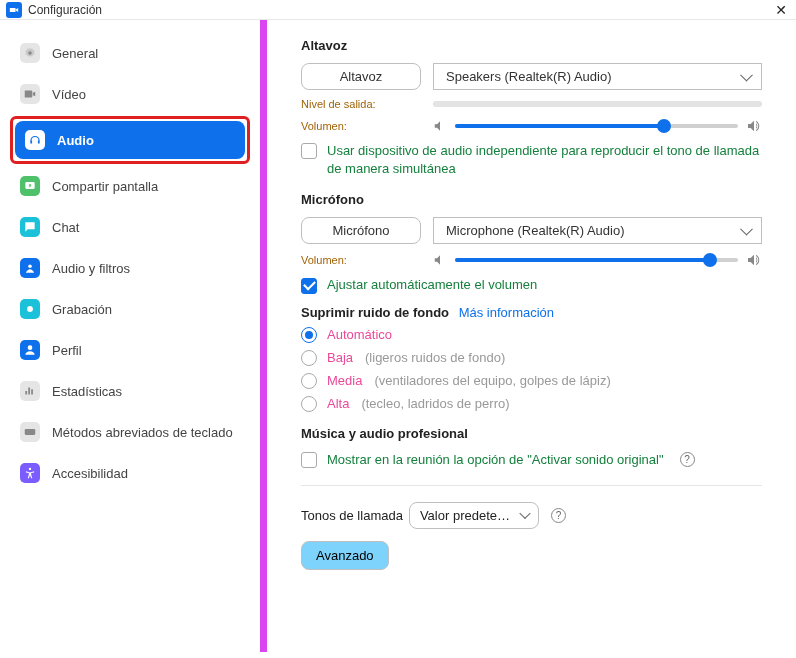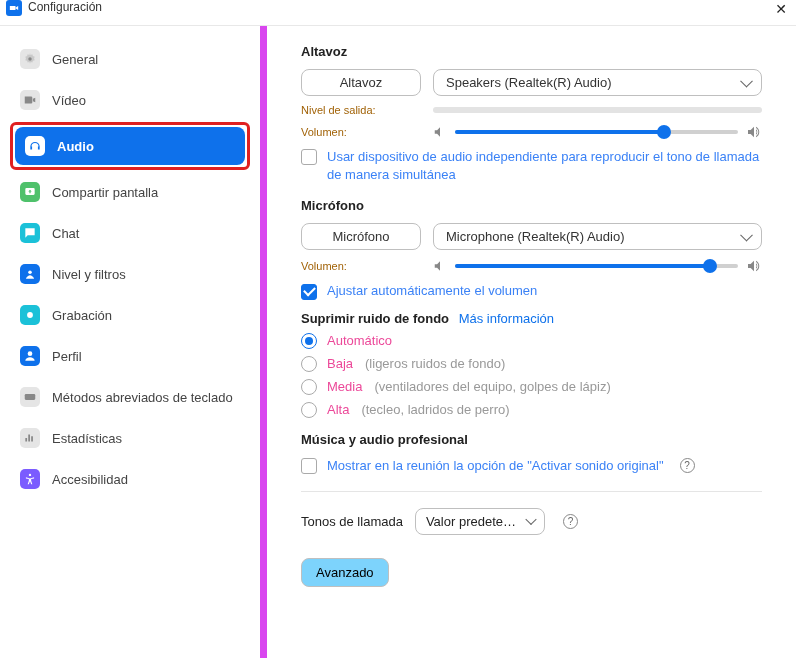--- a/index.html
+++ b/index.html
@@ -1,59 +1,59 @@
 <!DOCTYPE html>
 <html><head>
 <meta charset="utf-8">
 <style>
 * { box-sizing: border-box; margin: 0; padding: 0; }
 body { font-family: -apple-system, BlinkMacSystemFont, "Segoe UI", Arial, sans-serif; font-size: 13px; color: #222; background: #fff; width: 796px; height: 658px; overflow: hidden; }
-.titlebar { height: 26px; display: flex; align-items: flex-start; padding: 0 6px; border-bottom: 1px solid #e8e8e8; }
+.titlebar { height: 20px; display: flex; align-items: center; padding: 0 6px; border-bottom: 1px solid #e8e8e8; }
 .app-icon { width: 16px; height: 16px; background: #0e71eb; border-radius: 3px; margin-right: 6px; display: flex; align-items: center; justify-content: center; }
 .app-icon svg { width: 10px; height: 10px; }
 .title { font-size: 12px; color: #333; flex: 1; }
 .close-btn { width: 18px; height: 18px; display: flex; align-items: center; justify-content: center; cursor: pointer; font-size: 14px; }
 .main { display: flex; height: calc(658px - 26px); }
 .sidebar { width: 267px; padding: 14px 10px; border-right: 7px solid #d946ef; }
 .nav-item { display: flex; align-items: center; padding: 9px 10px; border-radius: 8px; margin-bottom: 3px; cursor: pointer; color: #444; }
 .nav-item .nav-icon { width: 20px; height: 20px; margin-right: 12px; border-radius: 5px; display: flex; align-items: center; justify-content: center; }
 .nav-item .nav-icon svg { width: 14px; height: 14px; }
 .nav-item.active { background: #0e71eb; color: #fff; font-weight: 700; }
 .nav-item.active .nav-icon { background: #fff; }
 .highlight-box { border: 3px solid #e02020; border-radius: 6px; padding: 2px; margin-bottom: 3px; }
 .highlight-box .nav-item { margin-bottom: 0; }
 .content { flex: 1; padding: 18px 34px 18px 34px; overflow-y: auto; }
 .section-title { font-weight: 700; color: #222; margin-bottom: 10px; font-size: 13px; }
 .row { display: flex; align-items: center; margin-bottom: 8px; gap: 12px; }
 .label-col { width: 120px; color: #a16207; font-size: 11px; }
 .btn-test { border: 1px solid #bfbfbf; background: #fff; border-radius: 8px; padding: 5px 0; width: 120px; text-align: center; cursor: pointer; font-size: 13px; color: #333; }
-.select { flex: 1; border: 1px solid #bfbfbf; border-radius: 8px; padding: 5px 28px 5px 12px; font-size: 13px; color: #333; position: relative; cursor: pointer; background: #fff; }
+.select { flex: 1; border: 1px solid #bfbfbf; border-radius: 0; padding: 5px 28px 5px 12px; font-size: 13px; color: #333; position: relative; cursor: pointer; background: #fff; }
 .select::after { content: ""; position: absolute; right: 10px; top: 50%; width: 8px; height: 8px; border-right: 1.5px solid #666; border-bottom: 1.5px solid #666; transform: translateY(-70%) rotate(45deg); }
 .level-bar { flex: 1; height: 6px; background: #e3e3e3; border-radius: 3px; position: relative; overflow: hidden; }
 .level-fill { position: absolute; left: 0; top: 0; bottom: 0; background: #0e71eb; }
 .slider-row { display: flex; align-items: center; gap: 8px; flex: 1; }
 .spk-icon { color: #888; display: flex; }
 .slider { flex: 1; height: 4px; background: #d0d0d0; border-radius: 2px; position: relative; cursor: pointer; }
 .slider-fill { position: absolute; left: 0; top: 0; bottom: 0; background: #0e71eb; border-radius: 2px; }
 .slider-thumb { position: absolute; width: 14px; height: 14px; background: #0e71eb; border-radius: 50%; top: 50%; transform: translate(-50%, -50%); }
 .chk-row { display: flex; align-items: flex-start; gap: 10px; margin: 8px 0 14px 0; }
 .chk { width: 16px; height: 16px; border: 1.5px solid #aaa; border-radius: 3px; flex-shrink: 0; margin-top: 1px; cursor: pointer; display: flex; align-items: center; justify-content: center; }
 .chk.checked { background: #0e71eb; border-color: #0e71eb; }
 .chk.checked::after { content: ""; width: 5px; height: 9px; border-right: 2px solid #fff; border-bottom: 2px solid #fff; transform: rotate(45deg) translate(-1px, -1px); }
-.chk-label { color: #3b82f6; line-height: 1.4; }
+.chk-label { color: #15803d; line-height: 1.4; }
 .link { color: #0e71eb; cursor: pointer; margin-left: 6px; }
 .radio-row { display: flex; align-items: center; gap: 10px; margin: 7px 0; cursor: pointer; }
 .radio { width: 16px; height: 16px; border: 1.5px solid #aaa; border-radius: 50%; display: flex; align-items: center; justify-content: center; flex-shrink: 0; }
 .radio.checked { border-color: #0e71eb; }
 .radio.checked::after { content: ""; width: 8px; height: 8px; background: #0e71eb; border-radius: 50%; }
 .radio-label { color: #ec4899; }
 .radio-hint { color: #999; margin-left: 2px; }
 .divider { border-top: 1px solid #e5e5e5; margin: 16px 0; }
 .help-icon { width: 15px; height: 15px; border: 1px solid #888; border-radius: 50%; display: inline-flex; align-items: center; justify-content: center; font-size: 10px; color: #666; margin-left: 6px; cursor: pointer; }
-.ring-row { display: flex; align-items: center; gap: 12px; margin: 6px 0 23px 0; }
+.ring-row { display: flex; align-items: center; gap: 6px; margin: 6px 0 12px 0; }
 .ring-select { border: 1px solid #bfbfbf; border-radius: 8px; padding: 5px 26px 5px 10px; font-size: 13px; position: relative; cursor: pointer; min-width: 130px; }
 .ring-select::after { content: ""; position: absolute; right: 9px; top: 50%; width: 7px; height: 7px; border-right: 1.5px solid #666; border-bottom: 1.5px solid #666; transform: translateY(-70%) rotate(45deg); }
 .btn-adv { border: 1px solid #bfbfbf; background: #7dd3fc; border-radius: 8px; padding: 6px 14px; cursor: pointer; font-size: 13px; }
 .chk-inline { display: flex; align-items: center; gap: 10px; margin: 6px 0 2px 0; }
 .icon-gray { background: #e5e5e5; }
 .icon-green { background: #4fc16b; }
 .icon-blue { background: #0e71eb; }
 .icon-cyan { background: #1bc1d8; }
 .icon-purple { background: #7b5cff; }
 </style>
@@ -116,21 +116,21 @@
         </span>
       <span>Chat</span>
     </div>
     <div class="nav-item">
       <span class="nav-icon icon-blue">
           <svg viewBox="0 0 24 24">
             <circle cx="12" cy="9" r="3" fill="#fff"></circle>
             <path fill="#fff" d="M5 20c1-4 5-6 7-6s6 2 7 6H5z"></path>
           </svg>
         </span>
-      <span>Nivel y filtros</span>
+      <span>Audio y filtros</span>
     </div>
     <div class="nav-item">
       <span class="nav-icon icon-cyan">
           <svg viewBox="0 0 24 24">
             <circle cx="12" cy="12" r="5" fill="#fff"></circle>
           </svg>
         </span>
       <span>Grabación</span>
     </div>
     <div class="nav-item">
@@ -138,32 +138,32 @@
           <svg viewBox="0 0 24 24">
             <circle cx="12" cy="8" r="4" fill="#fff"></circle>
             <path fill="#fff" d="M4 20c0-4 4-6 8-6s8 2 8 6H4z"></path>
           </svg>
         </span>
       <span>Perfil</span>
     </div>
     <div class="nav-item">
       <span class="nav-icon icon-gray">
           <svg viewBox="0 0 24 24">
+            <path fill="#888" d="M4 18h3v-6H4v6zm5 0h3V6H9v12zm5 0h3v-9h-3v9z"></path>
+          </svg>
+        </span>
+      <span>Estadísticas</span>
+    </div>
+    <div class="nav-item">
+      <span class="nav-icon icon-gray">
+          <svg viewBox="0 0 24 24">
             <rect x="3" y="7" width="18" height="10" rx="2" fill="#888"></rect>
           </svg>
         </span>
       <span>Métodos abreviados de teclado</span>
-    </div>
-    <div class="nav-item">
-      <span class="nav-icon icon-gray">
-          <svg viewBox="0 0 24 24">
-            <path fill="#888" d="M4 18h3v-6H4v6zm5 0h3V6H9v12zm5 0h3v-9h-3v9z"></path>
-          </svg>
-        </span>
-      <span>Estadísticas</span>
     </div>
     <div class="nav-item">
       <span class="nav-icon icon-purple">
           <svg viewBox="0 0 24 24">
             <circle cx="12" cy="5" r="2" fill="#fff"></circle>
             <path fill="#fff" d="M5 9l7 2 7-2v2l-5 1v3l2 6h-2l-2-5-2 5H8l2-6v-3L5 11V9z"></path>
           </svg>
         </span>
       <span>Accesibilidad</span>
     </div>

